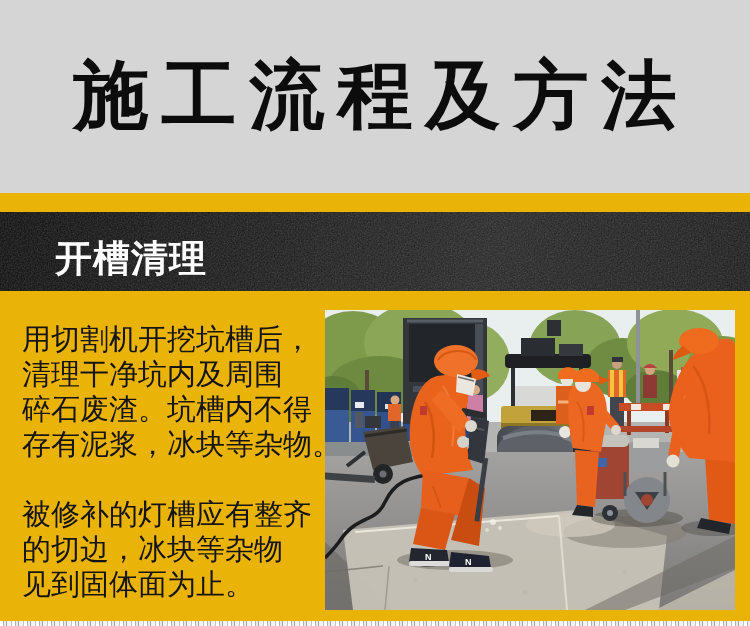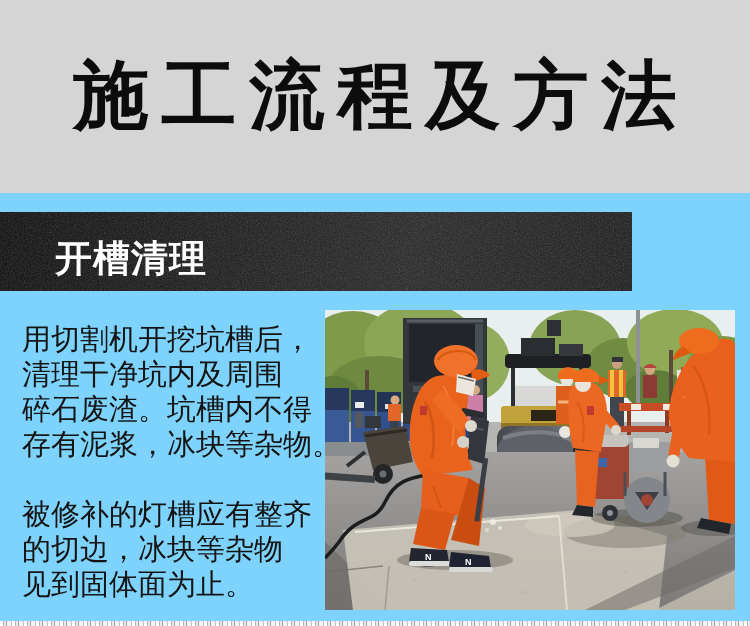--- a/index.html
+++ b/index.html
@@ -1,27 +1,27 @@
 <!DOCTYPE html>
 <html lang="zh"><head>
 <meta charset="utf-8">
 <style>
   * { margin:0; padding:0; box-sizing:border-box; }
   html,body { background:#ffffff; }
   body { font-family:"Liberation Sans","DejaVu Sans",sans-serif; }
-  .page { position:relative; width:750px; height:626px; background:#7dd3fc; overflow:hidden; }
+  .page { position:relative; width:750px; height:626px; background:#eab308; overflow:hidden; }
 
   
   .title-banner { position:absolute; left:0; top:0; width:750px; height:193px;
                   background:#d5d5d5; display:flex; align-items:center; justify-content:center; }
   .title-banner h1 { font-size:75px; font-weight:700; color:#0c0c0c;
                      letter-spacing:13px; padding-left:13px; white-space:nowrap; }
 
   
-  .section-bar { position:absolute; left:0; top:212px; width:632px; height:79px; overflow:hidden;
+  .section-bar { position:absolute; left:0; top:212px; width:750px; height:79px; overflow:hidden;
                  background:linear-gradient(100deg,#090909 0%,#151515 30%,#232323 65%,#181818 100%); }
   .section-bar .grain { position:absolute; left:0; top:0; width:100%; height:100%; }
   .section-bar h2 { position:relative; margin:22px 0 0 55px; font-size:37px; font-weight:700;
                     color:#ffffff; letter-spacing:1px; white-space:nowrap; }
 
   
   .text-col { position:absolute; left:22px; top:322px; font-size:29px; line-height:35px; color:#141414; }
   .text-col p { white-space:pre-line; margin:0; }
   .text-col p + p { margin-top:35px; }
 

